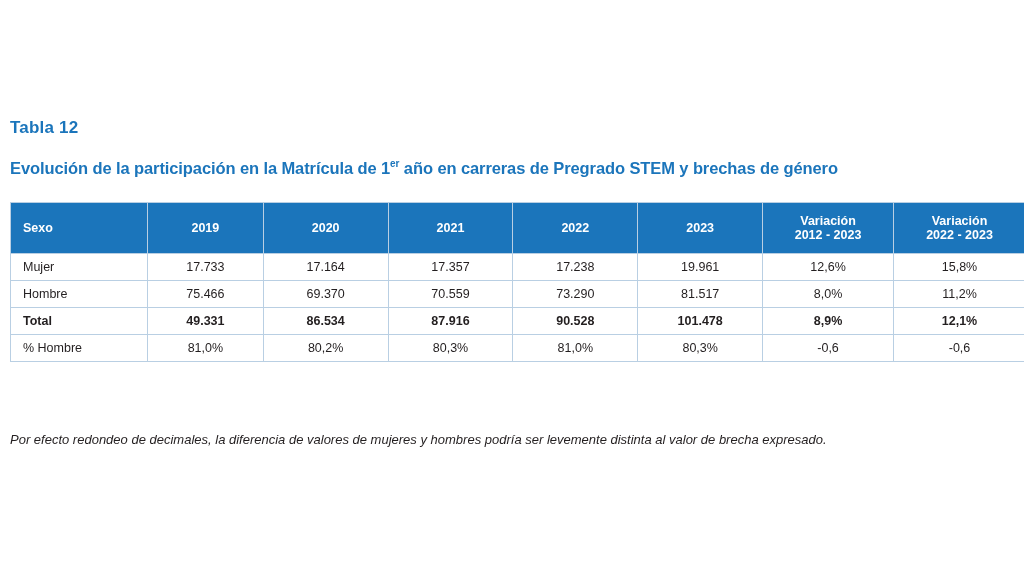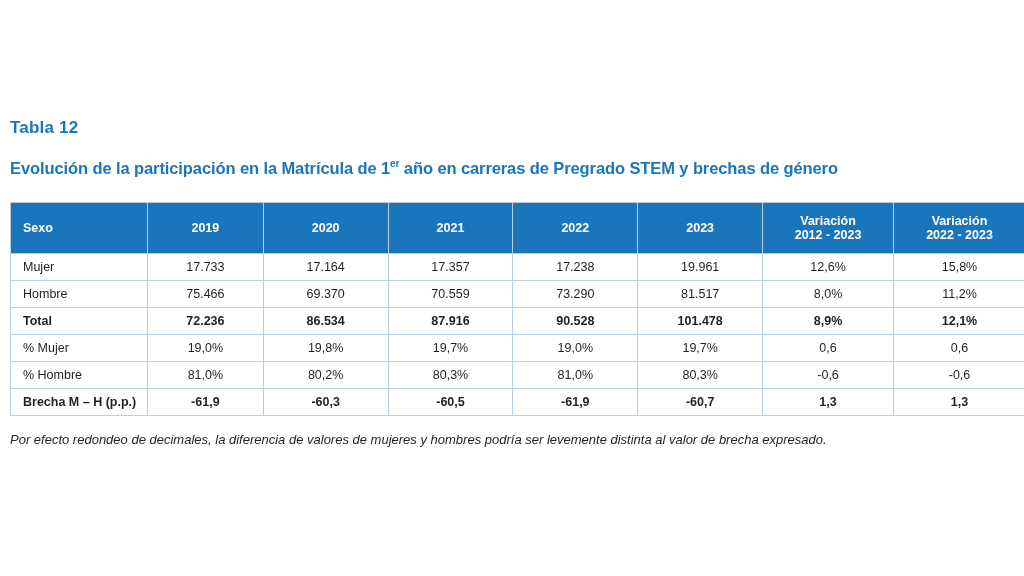--- a/index.html
+++ b/index.html
@@ -164,56 +164,36 @@
         <td>75.466</td>
         <td>69.370</td>
         <td>70.559</td>
         <td>73.290</td>
         <td>81.517</td>
         <td>8,0%</td>
         <td>11,2%</td>
       </tr>
       <tr class="bold">
         <td class="rowhead">Total</td>
-        <td>72.236</td>
+        <td>49.331</td>
         <td>86.534</td>
         <td>87.916</td>
         <td>90.528</td>
         <td>101.478</td>
         <td>8,9%</td>
         <td>12,1%</td>
-      </tr>
-      <tr>
-        <td class="rowhead">% Mujer</td>
-        <td>19,0%</td>
-        <td>19,8%</td>
-        <td>19,7%</td>
-        <td>19,0%</td>
-        <td>19,7%</td>
-        <td>0,6</td>
-        <td>0,6</td>
       </tr>
       <tr>
         <td class="rowhead">% Hombre</td>
         <td>81,0%</td>
         <td>80,2%</td>
         <td>80,3%</td>
         <td>81,0%</td>
         <td>80,3%</td>
         <td>-0,6</td>
         <td>-0,6</td>
       </tr>
-      <tr class="bold">
-        <td class="rowhead">Brecha M – H (p.p.)</td>
-        <td>-61,9</td>
-        <td>-60,3</td>
-        <td>-60,5</td>
-        <td>-61,9</td>
-        <td>-60,7</td>
-        <td>1,3</td>
-        <td>1,3</td>
-      </tr>
     </tbody>
   </table>
 
   <div class="note">Por efecto redondeo de decimales, la diferencia de valores de mujeres y hombres podría ser levemente distinta al valor de brecha expresado.</div>
 
 </div>
 
 </body></html>

